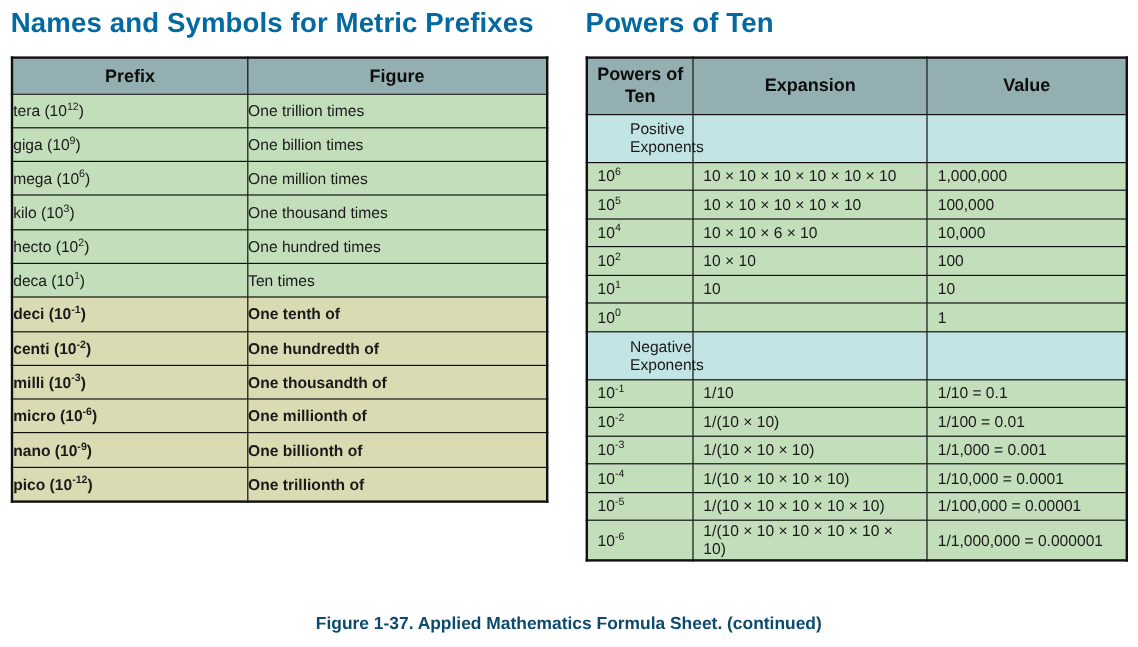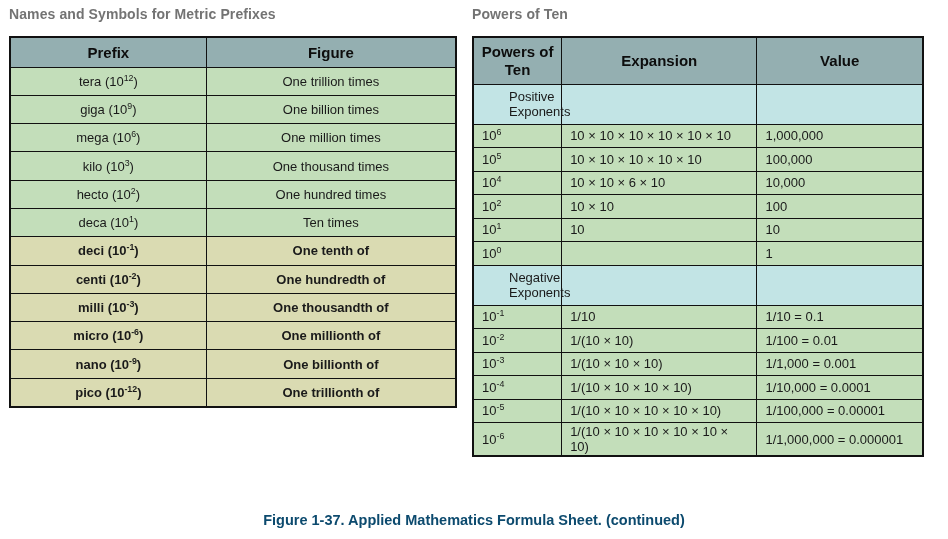--- a/index.html
+++ b/index.html
@@ -9,31 +9,31 @@
     --blue:#c2e4e5;
     --border:#111111;
     --ink:#1a1a1a;
   }
   *{box-sizing:border-box;margin:0;padding:0;}
   html,body{width:948px;height:539px;background:#ffffff;overflow:hidden;
     font-family:"Liberation Sans","DejaVu Sans",sans-serif;color:var(--ink);}
   .page{position:relative;width:948px;height:539px;background:#fff;}
   .panel{position:absolute;top:6px;}
   .panel.left{left:9px;width:448px;}
-  .panel.right{left:472px;width:452px;}
-  .title{font-size:14px;font-weight:bold;color:#737373;letter-spacing:.1px;}
+  .panel.right{left:488px;width:452px;}
+  .title{font-size:23px;font-weight:bold;color:#0369a1;letter-spacing:.1px;}
   table{border-collapse:collapse;width:100%;table-layout:fixed;}
   .panel.left table{margin-top:14px;}
   .panel.right table{margin-top:14px;}
   th,td{border:1.5px solid var(--border);font-size:13px;vertical-align:middle;}
   table{border:2px solid var(--border);}
   th{background:var(--header-bg);font-weight:bold;font-size:15px;text-align:center;color:#0d0d0d;}
   
   .metric th{height:30px;}
-  .metric td{height:28.3px;text-align:center;}
+  .metric td{height:28.3px;text-align:left;}
   .metric .col-prefix{width:44%;}
   .metric .col-means{width:56%;}
   .metric tr.positive td{background:var(--green);}
   .metric tr.negative td{background:var(--tan);font-weight:bold;}
   
   .powers th{height:47px;line-height:1.2;}
   .powers .col-pow{width:19.7%;}
   .powers .col-exp{width:43.4%;}
   .powers .col-val{width:36.9%;}
   .powers td{text-align:left;padding:1px 8px;}

